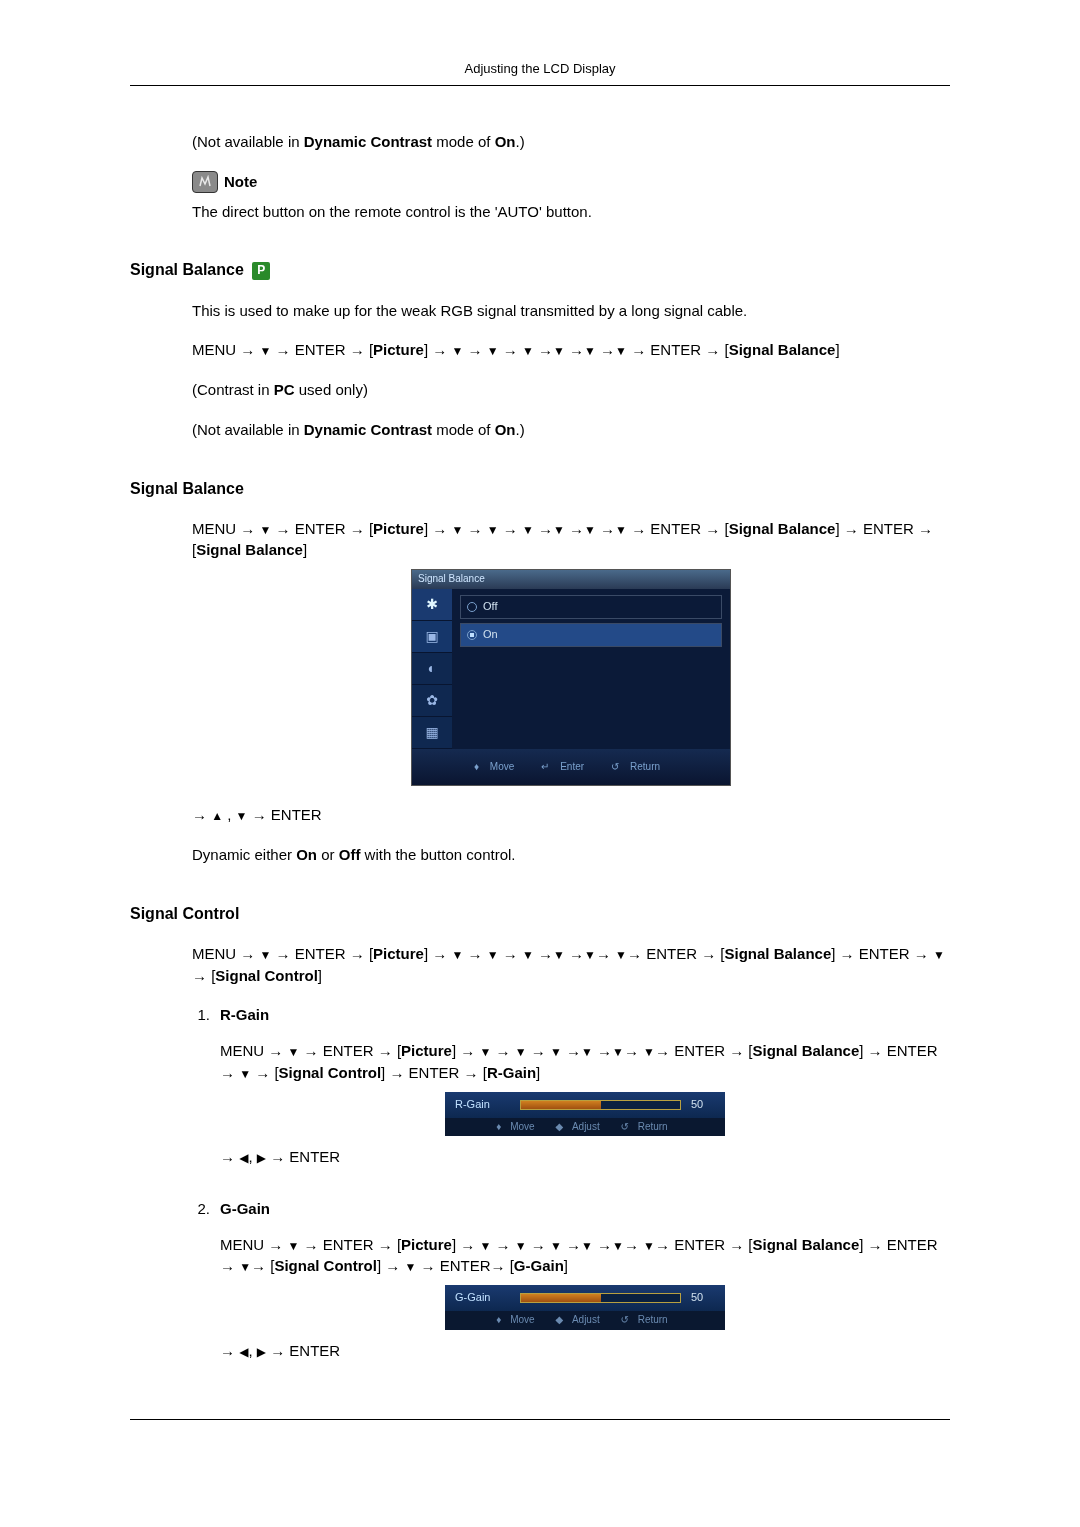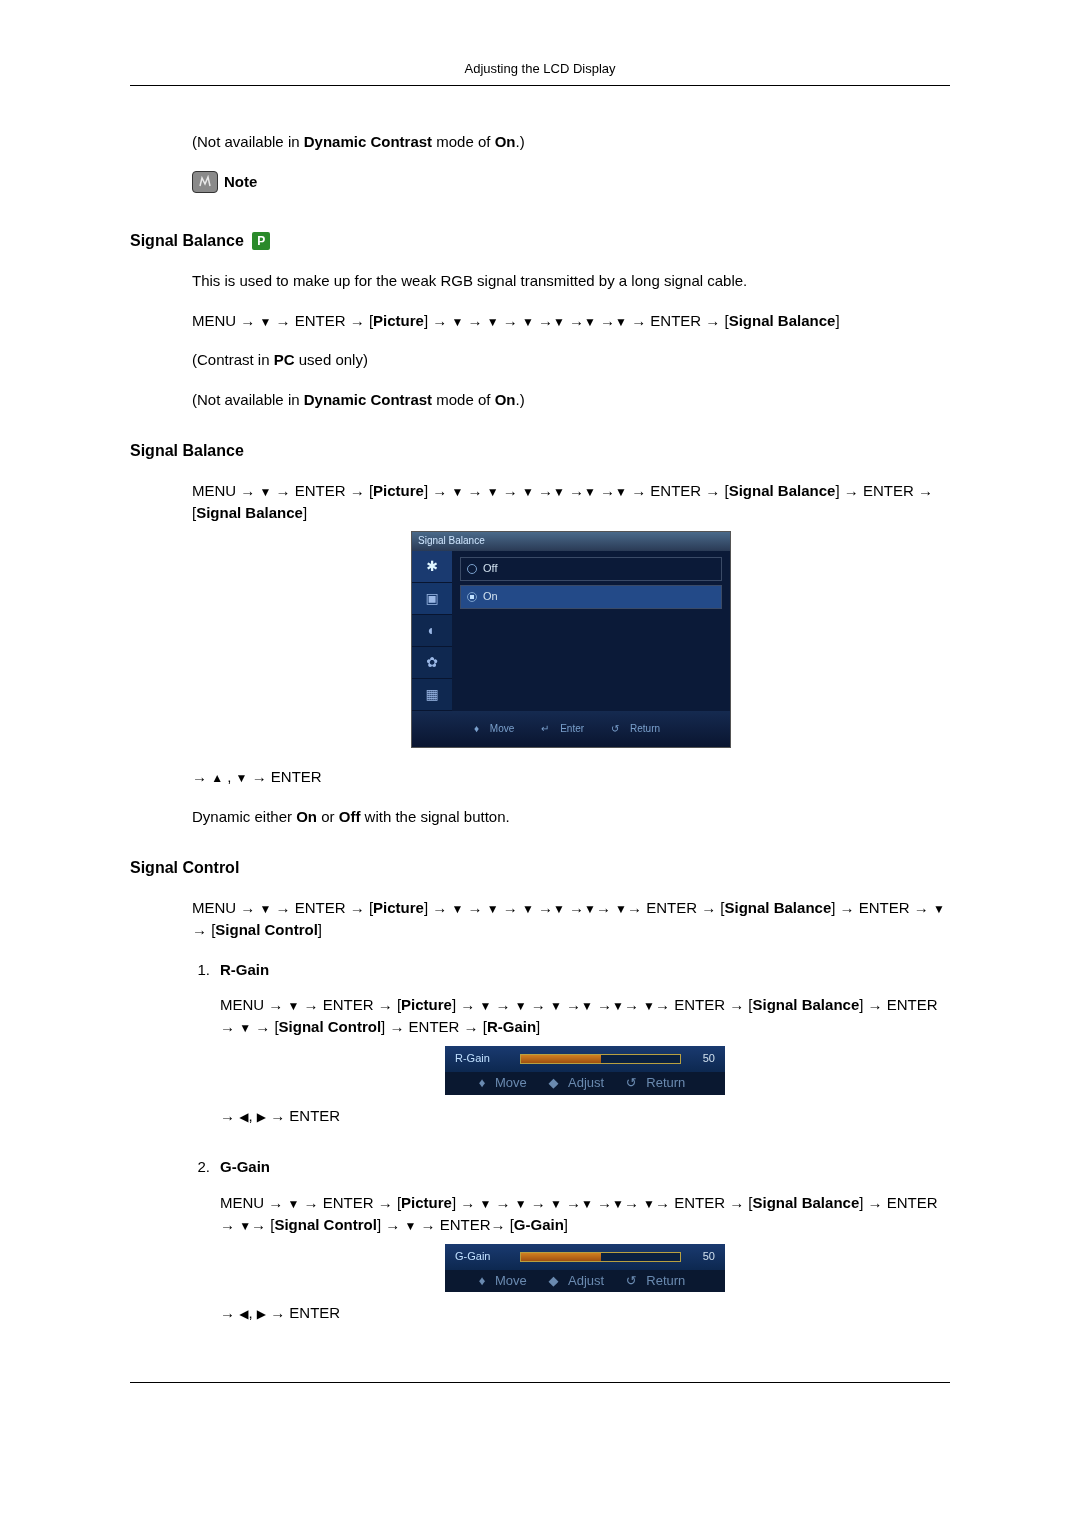--- a/index.html
+++ b/index.html
@@ -41,21 +41,21 @@
     height: 22px;
     background: #8a8a8a;
     border: 1px solid #333;
     border-radius: 4px;
   }
   .note-icon svg { display: block; }
   .note-label { font-weight: bold; }
   .section-heading {
     font-weight: bold;
     font-size: 16px;
-    margin-top: 28px;
+    margin-top: 36px;
     margin-bottom: 18px;
   }
   .p-badge {
     display: inline-flex;
     align-items: center;
     justify-content: center;
     width: 18px;
     height: 18px;
     background: #2a8a2a;
     color: #fff;
@@ -170,27 +170,27 @@
   }
   .gain-fill {
     position: absolute;
     left: 0; top: 0; bottom: 0;
     width: 50%;
     background: linear-gradient(#d08020, #a05010);
   }
   .gain-val {
     color: #d0e0ee;
     width: 24px;
-    text-align: right;
+    text-align: left;
     font-size: 11px;
   }
   .gain-footer {
     background: #0a1830;
     color: #6a8ab0;
-    font-size: 13px;
+    font-size: 10px;
     text-align: center;
     padding: 2px;
   }
   .gain-footer span { margin: 0 6px; }
   .list-item {
     display: flex;
     gap: 10px;
     margin-top: 12px;
     margin-bottom: 10px;
   }
@@ -211,20 +211,21 @@
     <span>(Not available in </span><span class="bold">Dynamic Contrast</span><span> mode of </span><span class="bold">On</span><span>.)</span>
   </div>
   <div class="note-line">
     <span class="note-icon">
       <svg width="16" height="14" viewBox="0 0 16 14">
           <path d="M3 11 L5 3 L8 9 L11 2 L13 11" stroke="#e8e8e8" stroke-width="1.5" fill="none"></path>
         </svg>
     </span>
     <span class="note-label">Note</span>
   </div>
+  <div class="para">The direct button on the remote control is the 'AUTO' button.</div>
 </div>
 
 <div class="section-heading">
   <span>Signal Balance</span>
   <span class="p-badge">P</span>
 </div>
 <div class="indent">
   <div class="para">This is used to make up for the weak RGB signal transmitted by a long signal cable.</div>
   <div class="para">
     MENU → <span class="arrow-down"></span> → ENTER → [<span class="bold">Picture</span>] → <span class="arrow-down"></span> → <span class="arrow-down"></span> → <span class="arrow-down"></span> →<span class="arrow-down"></span> →<span class="arrow-down"></span> →<span class="arrow-down"></span> → ENTER → [<span class="bold">Signal Balance</span>]
@@ -268,21 +269,21 @@
       <span>♦ <span>Move</span></span>
       <span>↵ <span>Enter</span></span>
       <span>↺ <span>Return</span></span>
     </div>
   </div>
 
   <div class="para">
     → <span class="arrow-up"></span> , <span class="arrow-down"></span> → <span>ENTER</span>
   </div>
   <div class="para">
-    <span>Dynamic either </span><span class="bold">On</span><span> or </span><span class="bold">Off</span><span> with the signal button.</span>
+    <span>Dynamic either </span><span class="bold">On</span><span> or </span><span class="bold">Off</span><span> with the button control.</span>
   </div>
 </div>
 
 <div class="section-heading">Signal Control</div>
 <div class="indent">
   <div class="para">
     MENU → <span class="arrow-down"></span> → ENTER → [<span class="bold">Picture</span>] → <span class="arrow-down"></span> → <span class="arrow-down"></span> → <span class="arrow-down"></span> →<span class="arrow-down"></span> →<span class="arrow-down"></span>→ <span class="arrow-down"></span>→ ENTER → [<span class="bold">Signal Balance</span>] → ENTER → <span class="arrow-down"></span> → [<span class="bold">Signal Control</span>]
   </div>
 
   <div class="list-item">

